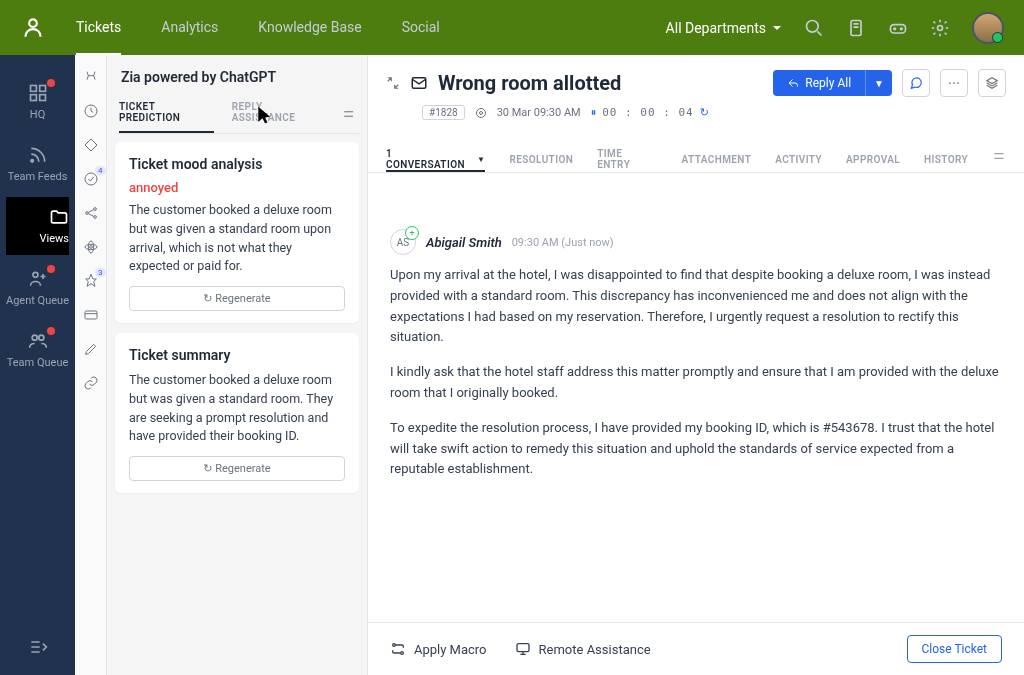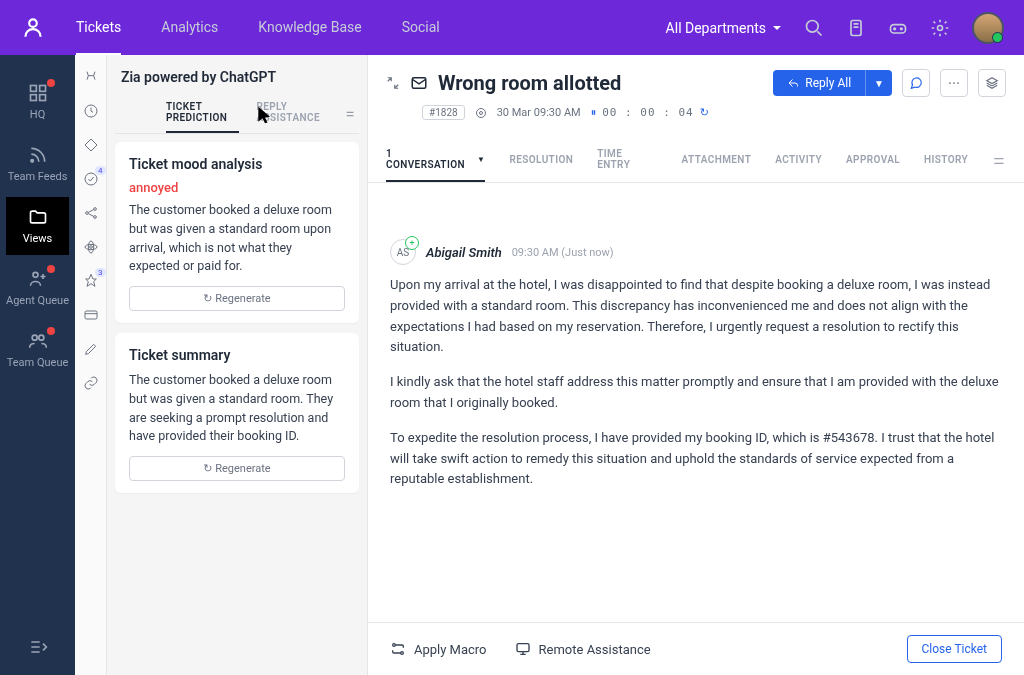--- a/index.html
+++ b/index.html
@@ -1,46 +1,46 @@
 <!DOCTYPE html>
 <html><head>
 <meta charset="utf-8">
 <style>
 * { margin:0; padding:0; box-sizing:border-box; font-family:-apple-system,BlinkMacSystemFont,"Segoe UI",Roboto,sans-serif; }
 body { background:#f5f5f5; width:1024px; height:675px; overflow:hidden; }
 
 .app { display:flex; flex-direction:column; height:675px; }
-.topbar { background:#6d28d9; color:#fff; height:55px; display:flex; align-items:center; padding:0 20px; }
+.topbar { background:#4d7c0f; color:#fff; height:55px; display:flex; align-items:center; padding:0 20px; }
 .logo { width:26px; height:26px; margin-right:30px; }
 .topnav { display:flex; gap:40px; font-size:14px; }
 .topnav-item { color:#c5ccd8; cursor:pointer; padding:18px 0; border-bottom:2px solid transparent; }
 .topnav-item.active { color:#fff; border-bottom:2px solid #fff; }
 .top-right { margin-left:auto; display:flex; align-items:center; gap:22px; }
 .dept { display:flex; align-items:center; gap:6px; font-size:14px; cursor:pointer; color:#fff; }
 .top-icon { width:20px; height:20px; color:#c5ccd8; cursor:pointer; }
 .avatar { width:32px; height:32px; border-radius:50%; background:linear-gradient(#d4a574,#8b6f47); position:relative; border:2px solid #4a5568; }
 .avatar::after { content:""; position:absolute; bottom:-1px; right:-1px; width:9px; height:9px; background:#22c55e; border-radius:50%; border:1.5px solid #21324f; }
 
 .body { display:flex; flex:1; overflow:hidden; }
 .leftbar { width:75px; background:#21324f; display:flex; flex-direction:column; align-items:center; padding-top:18px; gap:4px; }
 .left-item { width:63px; padding:10px 0; display:flex; flex-direction:column; align-items:center; gap:5px; color:#9aa4b5; cursor:pointer; font-size:11px; position:relative; }
-.left-item.active { background:#000; color:#fff; }
+.left-item.active { background:#000; color:#fff;align-items:flex-end; }
 .left-item .dot { position:absolute; top:6px; right:14px; width:8px; height:8px; background:#ef4444; border-radius:50%; }
 .left-icon { width:20px; height:20px; }
 .collapse-btn { margin-top:auto; margin-bottom:18px; color:#9aa4b5; cursor:pointer; }
 
 .iconrail { width:32px; background:#fafafa; border-right:1px solid #e5e5e5; display:flex; flex-direction:column; align-items:center; padding-top:14px; gap:18px; }
 .rail-icon { width:16px; height:16px; color:#6b7280; cursor:pointer; position:relative; }
 .rail-badge { position:absolute; top:-5px; right:-7px; background:#e0e7ff; color:#4f46e5; font-size:8px; border-radius:6px; padding:0 3px; }
 
 .zia-panel { width:260px; background:#f5f5f5; padding:10px 8px; overflow-y:auto; }
 .zia-head { font-size:14px; font-weight:600; color:#1f2937; padding:4px 6px 10px; }
 .zia-tabs { display:flex; gap:18px; border-bottom:1px solid #e5e5e5; padding:0 4px; margin-bottom:8px; align-items:center; position:relative; }
 .zia-tab { font-size:10px; letter-spacing:.4px; font-weight:600; color:#9ca3af; padding:6px 0 8px; cursor:pointer; border-bottom:2px solid transparent; }
-.zia-tab.active { color:#1f2937; border-bottom-color:#1f2937;margin-left:47px; }
+.zia-tab.active { color:#1f2937; border-bottom-color:#1f2937; }
 .zia-tab-menu { margin-left:auto; color:#6b7280; cursor:pointer; }
 .cursor-point { position:absolute; left:140px; top:10px; color:#000; }
 
 .card { background:#fff; border-radius:6px; padding:14px 14px 12px; margin-bottom:10px; box-shadow:0 1px 2px rgba(0,0,0,.04); }
 .card-title { font-size:14px; font-weight:600; color:#1f2937; margin-bottom:8px; }
 .mood { font-size:13px; color:#ef4444; font-weight:500; margin-bottom:6px; }
 .card-text { font-size:12.5px; color:#374151; line-height:1.5; margin-bottom:10px; }
 .regen-btn { width:100%; border:1px solid #d1d5db; background:#fff; border-radius:4px; padding:5px 0; font-size:11px; color:#6b7280; cursor:pointer; }
 
 .main { flex:1; background:#fff; display:flex; flex-direction:column; overflow:hidden; border-left:1px solid #e5e5e5; }
@@ -54,21 +54,21 @@
 .hdr-icon-btn { border:1px solid #d1d5db; background:#fff; border-radius:4px; width:28px; height:28px; display:flex; align-items:center; justify-content:center; color:#2563eb; cursor:pointer; }
 .hdr-icon-btn.gray { color:#6b7280; }
 
 .ticket-meta { display:flex; align-items:center; gap:10px; font-size:11px; color:#6b7280; margin-bottom:20px;padding-left:36px; }
 .ticket-id { border:1px solid #d1d5db; border-radius:3px; padding:1px 6px; font-size:10px; }
 .timer { display:flex; align-items:center; gap:6px; }
 .pause-btn { color:#2563eb; cursor:pointer; font-size:11px; }
 .timer-val { font-family:monospace; letter-spacing:1px; }
 
 .ticket-tabs { display:flex; gap:24px; font-size:10px; letter-spacing:.4px; color:#9ca3af; font-weight:600; align-items:center; }
-.ticket-tab { padding:8px 0 10px; cursor:pointer; border-bottom:2px solid transparent; display:flex; align-items:center; gap:4px; }
+.ticket-tab { padding:8px 0 0; cursor:pointer; border-bottom:2px solid transparent; display:flex; align-items:center; gap:4px; }
 .ticket-tab.active { color:#1f2937; border-bottom-color:#1f2937; }
 .tab-menu { margin-left:auto; cursor:pointer; color:#9ca3af; }
 
 .conversation { flex:1; overflow-y:auto; padding:16px 22px; }
 .msg-header { display:flex; align-items:center; gap:10px; margin-bottom:10px;margin-top:40px; }
 .msg-avatar { width:26px; height:26px; border-radius:50%; border:1px solid #d1d5db; display:flex; align-items:center; justify-content:center; font-size:10px; color:#6b7280; background:#fff; position:relative; }
 .msg-avatar::after { content:"+"; position:absolute; top:-4px; right:-4px; width:12px; height:12px; background:#fff; border:1px solid #22c55e; color:#22c55e; border-radius:50%; font-size:9px; display:flex; align-items:center; justify-content:center; }
 .msg-author { font-size:13px; font-weight:600; color:#1f2937;font-style:italic; }
 .msg-time { font-size:11px; color:#9ca3af; }
 .msg-body { font-size:13px; color:#374151; line-height:1.6; }

